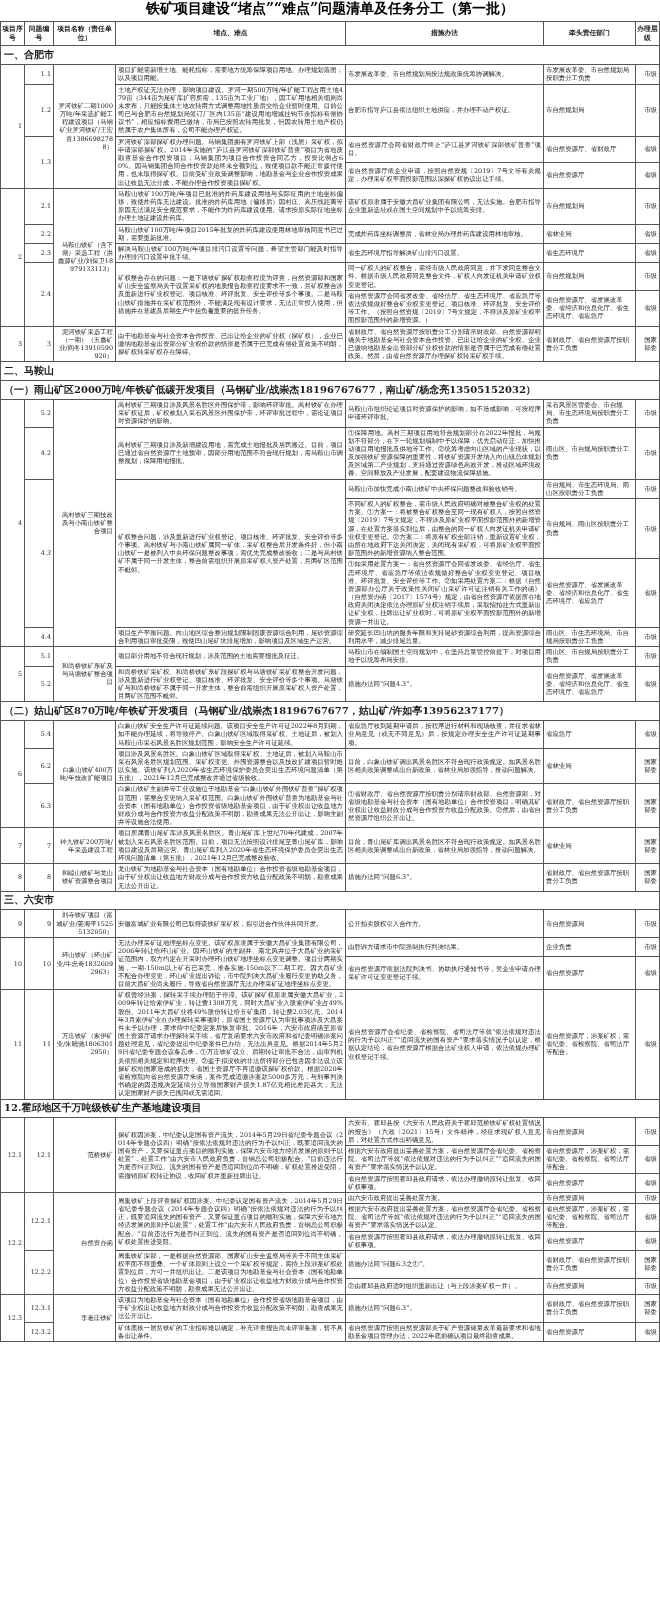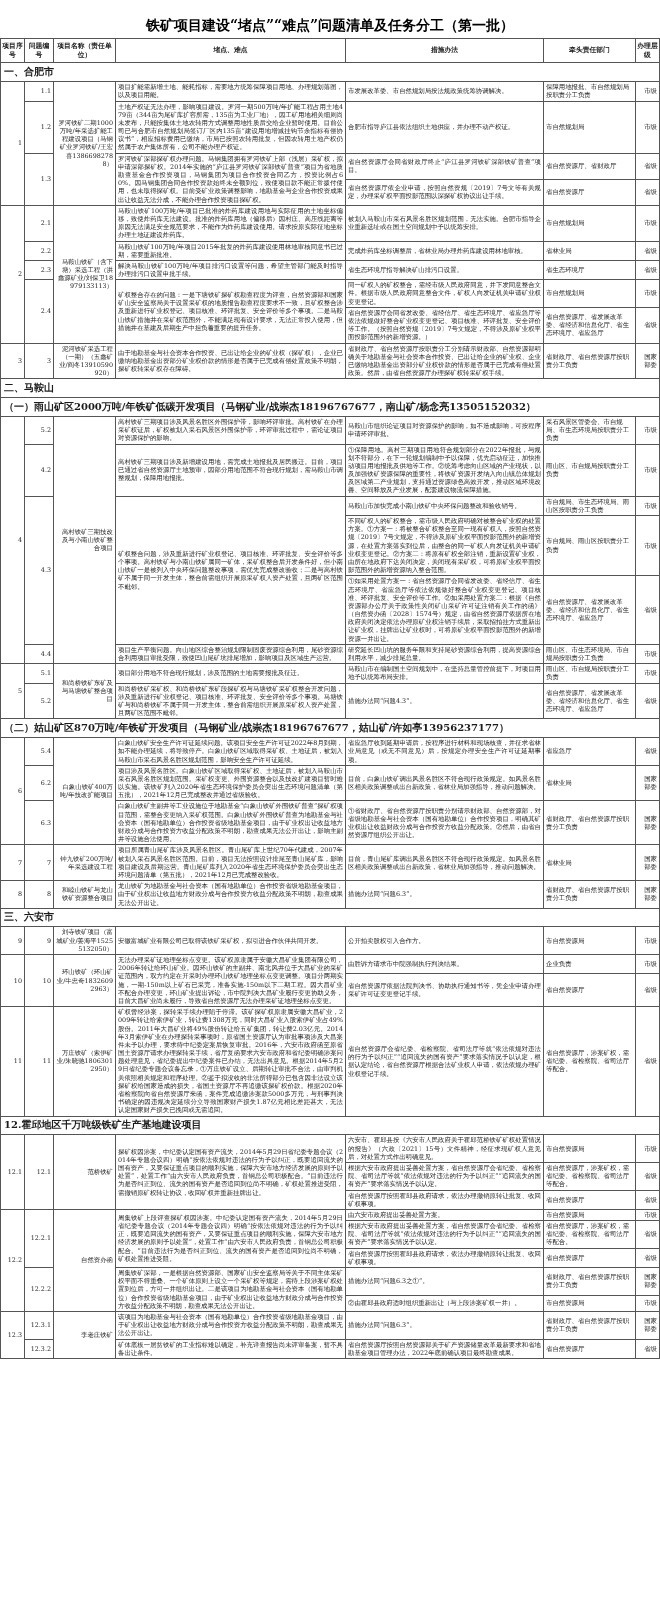--- a/index.html
+++ b/index.html
@@ -1,18 +1,18 @@
 <!DOCTYPE html>
 <html><head>
 <meta charset="utf-8">
 <style>
   html,body{margin:0;padding:0;background:#ffffff;}
   body{width:660px;font-family:"DejaVu Serif","Liberation Serif",serif;color:#1c1c1c;}
   .page{width:660px;}
-  .doc-title{width:660px;text-align:center;font-size:14px;font-weight:bold;padding:17px 0 3px 0;color:#000;}
+  .doc-title{width:660px;text-align:center;font-size:14px;font-weight:bold;padding:0 0 3px 0;color:#000;}
   table.main{width:659px;border-collapse:collapse;table-layout:fixed;margin:0;}
   col.c-seq{width:24px;} col.c-no{width:29px;} col.c-name{width:62px;}
   col.c-problem{width:230px;} col.c-measure{width:198px;}
   col.c-lead{width:92px;} col.c-level{width:24px;}
   th,td{border:1px solid #555;font-size:6.4px;line-height:1.28;padding:1px 2px;vertical-align:middle;word-break:break-all;overflow:hidden;}
   th{font-size:6.8px;font-weight:bold;text-align:center;padding:3px 1px;}
   td.center{text-align:right;}
   td.problem,td.measure{text-align:justify;}
   td.section{font-weight:bold;text-align:left;font-size:10px;padding:2.5px 3px;}
   td.lead{text-align:left;}
@@ -47,21 +47,21 @@
     <tbody>
         <tr>
           <td class="section" colspan="7">一、合肥市</td>
         </tr>
         <tr>
           <td class="center" rowspan="4">1</td>
           <td class="center">1.1</td>
           <td class="center" rowspan="4">罗河铁矿二期1000万吨/年采选扩能工程建设项目（马钢矿业罗河铁矿/王宏喜13866982788）</td>
           <td class="problem">项目扩能需新增土地、能耗指标，需要地方统筹保障项目用地、办理规划落图，以及项目用能。</td>
           <td class="measure">市发展改革委、市自然规划局按法规政策统筹协调解决。</td>
-          <td class="lead">保障用地报批、市自然规划局按职责分工负责</td>
+          <td class="lead">市发展改革委、市自然规划局按职责分工负责</td>
           <td class="level">市级</td>
         </tr>
         <tr>
           <td class="center">1.2</td>
           <td class="problem">土地产权证无法办理，影响项目建设。罗河一期500万吨/年扩能工程占用土地479亩（344亩为尾矿库扩容所需，135亩为工业厂地），因工矿用地相关细则尚未发布，只能按集体土地农转用方式调整用地性质后交给企业暂时使用。目前公司已与合肥市自然规划局签订厂区内135亩“建设用地增减挂钩节余指标有偿协议书”，相应招标费用已缴纳，市局已按照农转用批复，但因农转用土地产权仍然属于农户集体所有，公司不能办理产权证。</td>
           <td class="measure">合肥市指导庐江县依法组织土地供应，并办理不动产权证。</td>
           <td class="lead">市自然规划局</td>
           <td class="level">市级</td>
         </tr>
         <tr>
@@ -74,21 +74,21 @@
         <tr>
           <td class="measure">省自然资源厅依企业申请，按照自然资规〔2019〕7号文等有关规定，办理采矿权平面投影范围以深探矿权协议出让手续。</td>
           <td class="lead">省自然资源厅</td>
           <td class="level">省级</td>
         </tr>
         <tr>
           <td class="center" rowspan="5">2</td>
           <td class="center">2.1</td>
           <td class="center" rowspan="5">马鞍山铁矿（含下塘）采选工程（洪鑫源矿业/刘保卫18979133113）</td>
           <td class="problem">马鞍山铁矿100万吨/年项目已批准的炸药库建设用地与实际征用的土地坐标偏移，致使炸药库无法建设。批准的炸药库用地（偏移后）因村庄、高压线距离等原因无法满足安全规范要求，不能作为炸药库建设使用。请求按原实际征地坐标办理土地证建设炸药库。</td>
-          <td class="measure">被划入马鞍山市采石风景名胜区规划范围，无法实施。合肥市指导企业重新选址或在国土空间规划中予以统筹安排。</td>
+          <td class="measure">该矿权原隶属于安徽大昌矿业集团有限公司，无法实施。合肥市指导企业重新选址或在国土空间规划中予以统筹安排。</td>
           <td class="lead">市自然规划局</td>
           <td class="level">市级</td>
         </tr>
         <tr>
           <td class="center">2.2</td>
           <td class="problem">马鞍山铁矿100万吨/年项目2015年批复的炸药库建设使用林地审核同意书已过期，需要重新批准。</td>
           <td class="measure">完成炸药库坐标调整后，省林业局办理炸药库建设用林地审核。</td>
           <td class="lead">省林业局</td>
           <td class="level">省级</td>
         </tr>
@@ -148,21 +148,21 @@
           <td class="measure">马鞍山市加快完成小南山铁矿中央环保问题整改和验收销号。</td>
           <td class="lead">市自规局、市生态环境局、雨山区按职责分工负责</td>
           <td class="level">市级</td>
         </tr>
         <tr>
           <td class="measure">不同矿权人的矿权整合，需市级人民政府明确对被整合矿业权的处置方案。①方案一：将被整合矿权整合至同一现有矿权人，按照自然资规〔2019〕7号文规定，不得涉及原矿业权平面投影范围外的新增资源，在处置方案落实到位后，由整合的同一矿权人向发证机关申请矿业权变更登记。②方案二：将原有矿权全部注销，重新设置矿业权，由所在地政府下达关闭决定，关闭现有采矿权，可将原矿业权平面投影范围外的新增资源纳入整合范围。</td>
           <td class="lead">市自规局、雨山区按职责分工负责</td>
           <td class="level">市级</td>
         </tr>
         <tr>
-          <td class="measure">①如采用处置方案一：省自然资源厅会同省发改委、省经信厅、省生态环境厅、省应急厅等依法依规做好整合矿业权变更登记、项目核准、环评批复、安全评价等工作。②如采用处置方案二：根据《自然资源部办公厅关于政策性关闭矿山采矿许可证注销有关工作的函》（自然资办函〔2028〕1574号）规定，由省自然资源厅依据所在地政府关闭决定依法办理原矿业权注销手续后，采取招拍挂方式重新出让矿业权，挂牌出让矿业权时，可将原矿业权平面投影范围外的新增资源一并出让。</td>
+          <td class="measure">①如采用处置方案一：省自然资源厅会同省发改委、省经信厅、省生态环境厅、省应急厅等依法依规做好整合矿业权变更登记、项目核准、环评批复、安全评价等工作。②如采用处置方案二：根据《自然资源部办公厅关于政策性关闭矿山采矿许可证注销有关工作的函》（自然资办函〔2017〕1574号）规定，由省自然资源厅依据所在地政府关闭决定依法办理原矿业权注销手续后，采取招拍挂方式重新出让矿业权，挂牌出让矿业权时，可将原矿业权平面投影范围外的新增资源一并出让。</td>
           <td class="lead">省自然资源厅、省发展改革委、省经济和信息化厅、省生态环境厅、省应急厅</td>
           <td class="level">省级</td>
         </tr>
         <tr>
           <td class="center">4.4</td>
           <td class="problem">项目生产平衡问题。向山地区综合整治规划限制固废资源综合利用，尾砂资源综合利用项目审批受限，致使凹山尾矿坑排尾增加，影响项目及区域生产运营。</td>
           <td class="measure">研究延长凹山坑的服务年限和支持尾砂资源综合利用，提高资源综合利用水平，减少排尾总量。</td>
           <td class="lead">雨山区、市生态环境局、市自规局按职责分工负责</td>
           <td class="level">市级</td>
         </tr>

